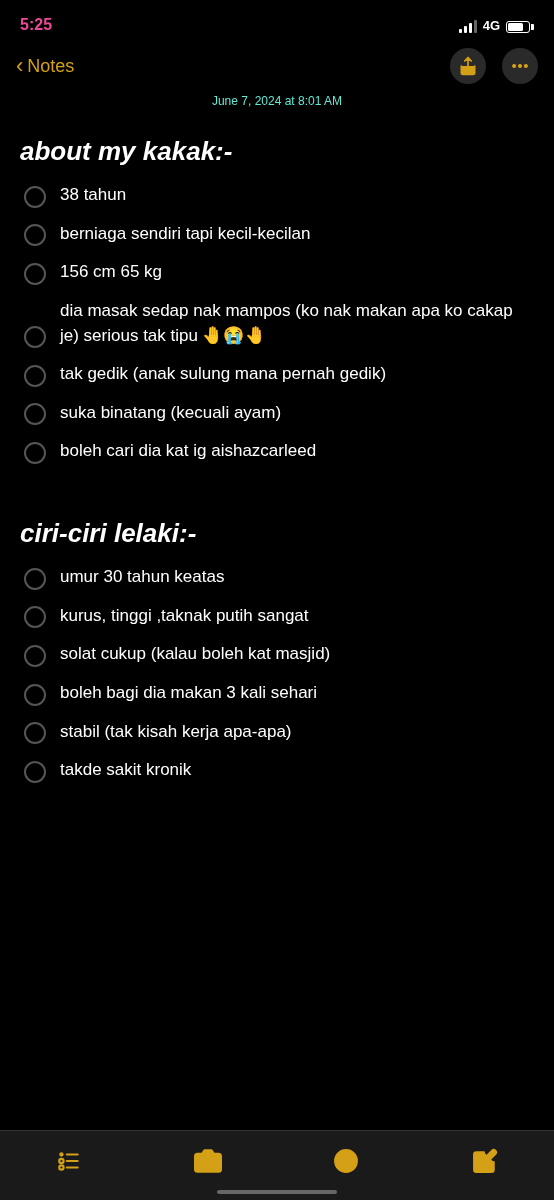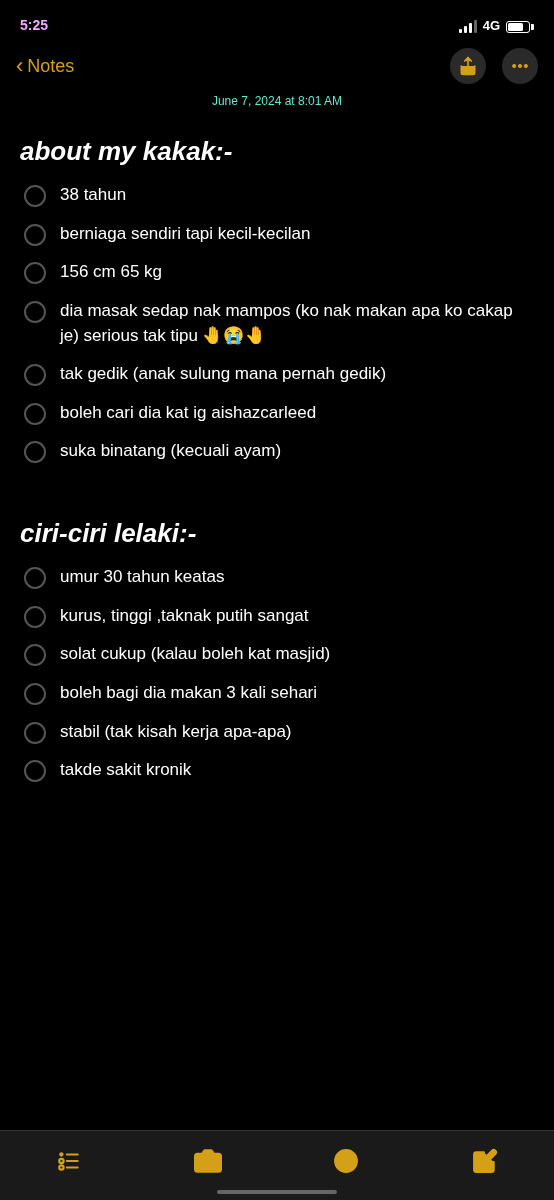--- a/index.html
+++ b/index.html
@@ -16,23 +16,23 @@
 
     
     .status-bar {
       display: flex;
       justify-content: space-between;
       align-items: center;
       padding: 12px 20px 6px 20px;
       height: 44px;
     }
     .status-time {
-      font-size: 14px;
+      font-size: 16px;
       font-weight: 600;
-      color: #f0abfc;
+      color: #ec4899;
     }
     .status-icons {
       display: flex;
       align-items: flex-end;
       gap: 6px;
     }
     .signal-bars {
       display: flex;
       align-items: flex-end;
       gap: 2px;
@@ -138,21 +138,21 @@
       font-size: 26px;
       font-weight: 800;
       font-style: italic;
       color: #fff;
       margin-bottom: 16px;
       margin-top: 16px;
     }
 
     .checklist-item {
       display: flex;
-      align-items: flex-start;
+      align-items: flex-end;
       gap: 14px;
       margin-bottom: 14px;
       padding-left: 4px;
     }
 
     .check-circle {
       width: 22px;
       height: 22px;
       border-radius: 50%;
       border: 2px solid #555;
@@ -278,25 +278,25 @@
   <div class="checklist-item">
     <div class="check-circle"></div>
     <span class="item-text">dia masak sedap nak mampos (ko nak makan apa ko cakap je) serious tak tipu 🤚😭🤚</span>
   </div>
   <div class="checklist-item">
     <div class="check-circle"></div>
     <span class="item-text">tak gedik (anak sulung mana pernah gedik)</span>
   </div>
   <div class="checklist-item">
     <div class="check-circle"></div>
+    <span class="item-text">suka binatang (kecuali ayam)</span>
+  </div>
+  <div class="checklist-item">
+    <div class="check-circle"></div>
     <span class="item-text">boleh cari dia kat ig aishazcarleed</span>
-  </div>
-  <div class="checklist-item">
-    <div class="check-circle"></div>
-    <span class="item-text">suka binatang (kecuali ayam)</span>
   </div>
 
   <div class="section-gap"></div>
 
   <div class="section-title">ciri-ciri lelaki:-</div>
 
   <div class="checklist-item">
     <div class="check-circle"></div>
     <span class="item-text">umur 30 tahun keatas</span>
   </div>

